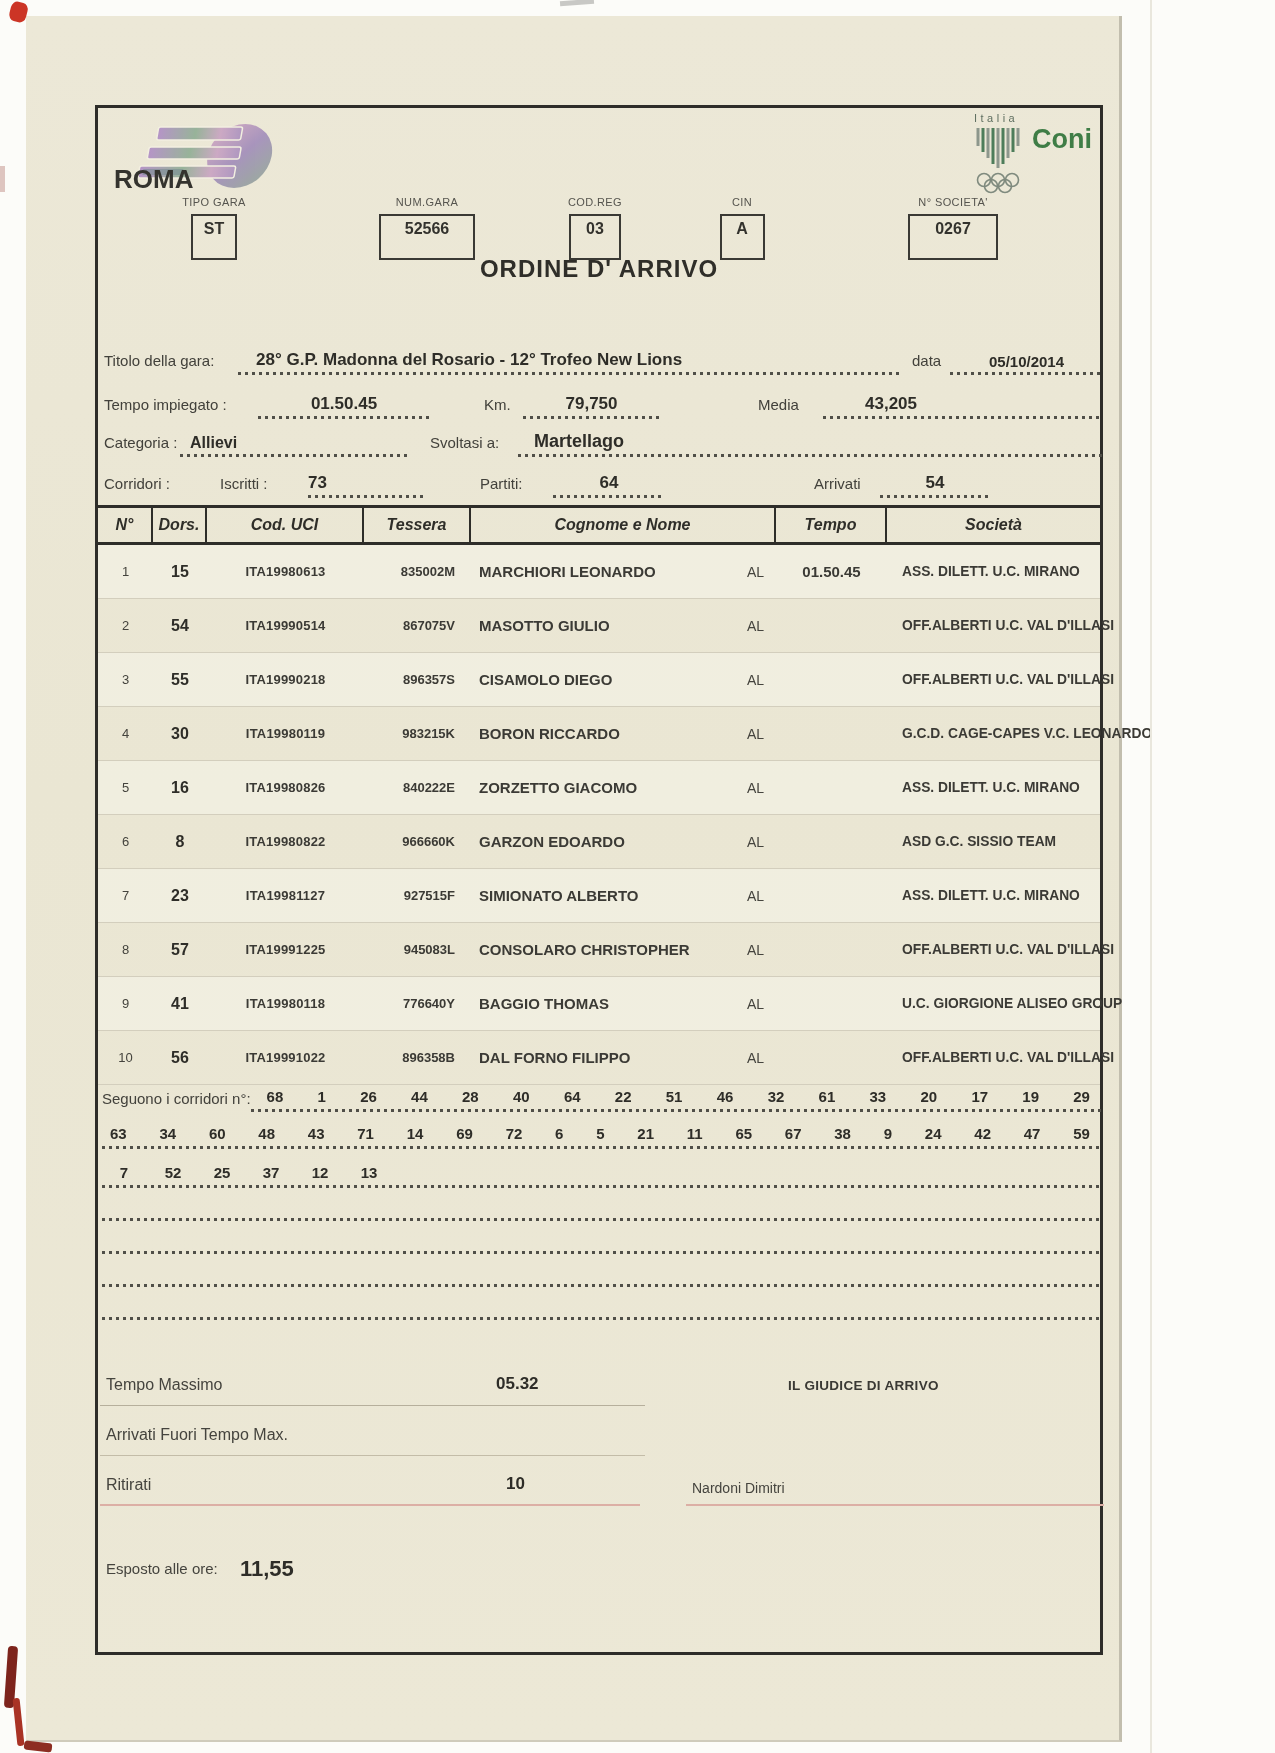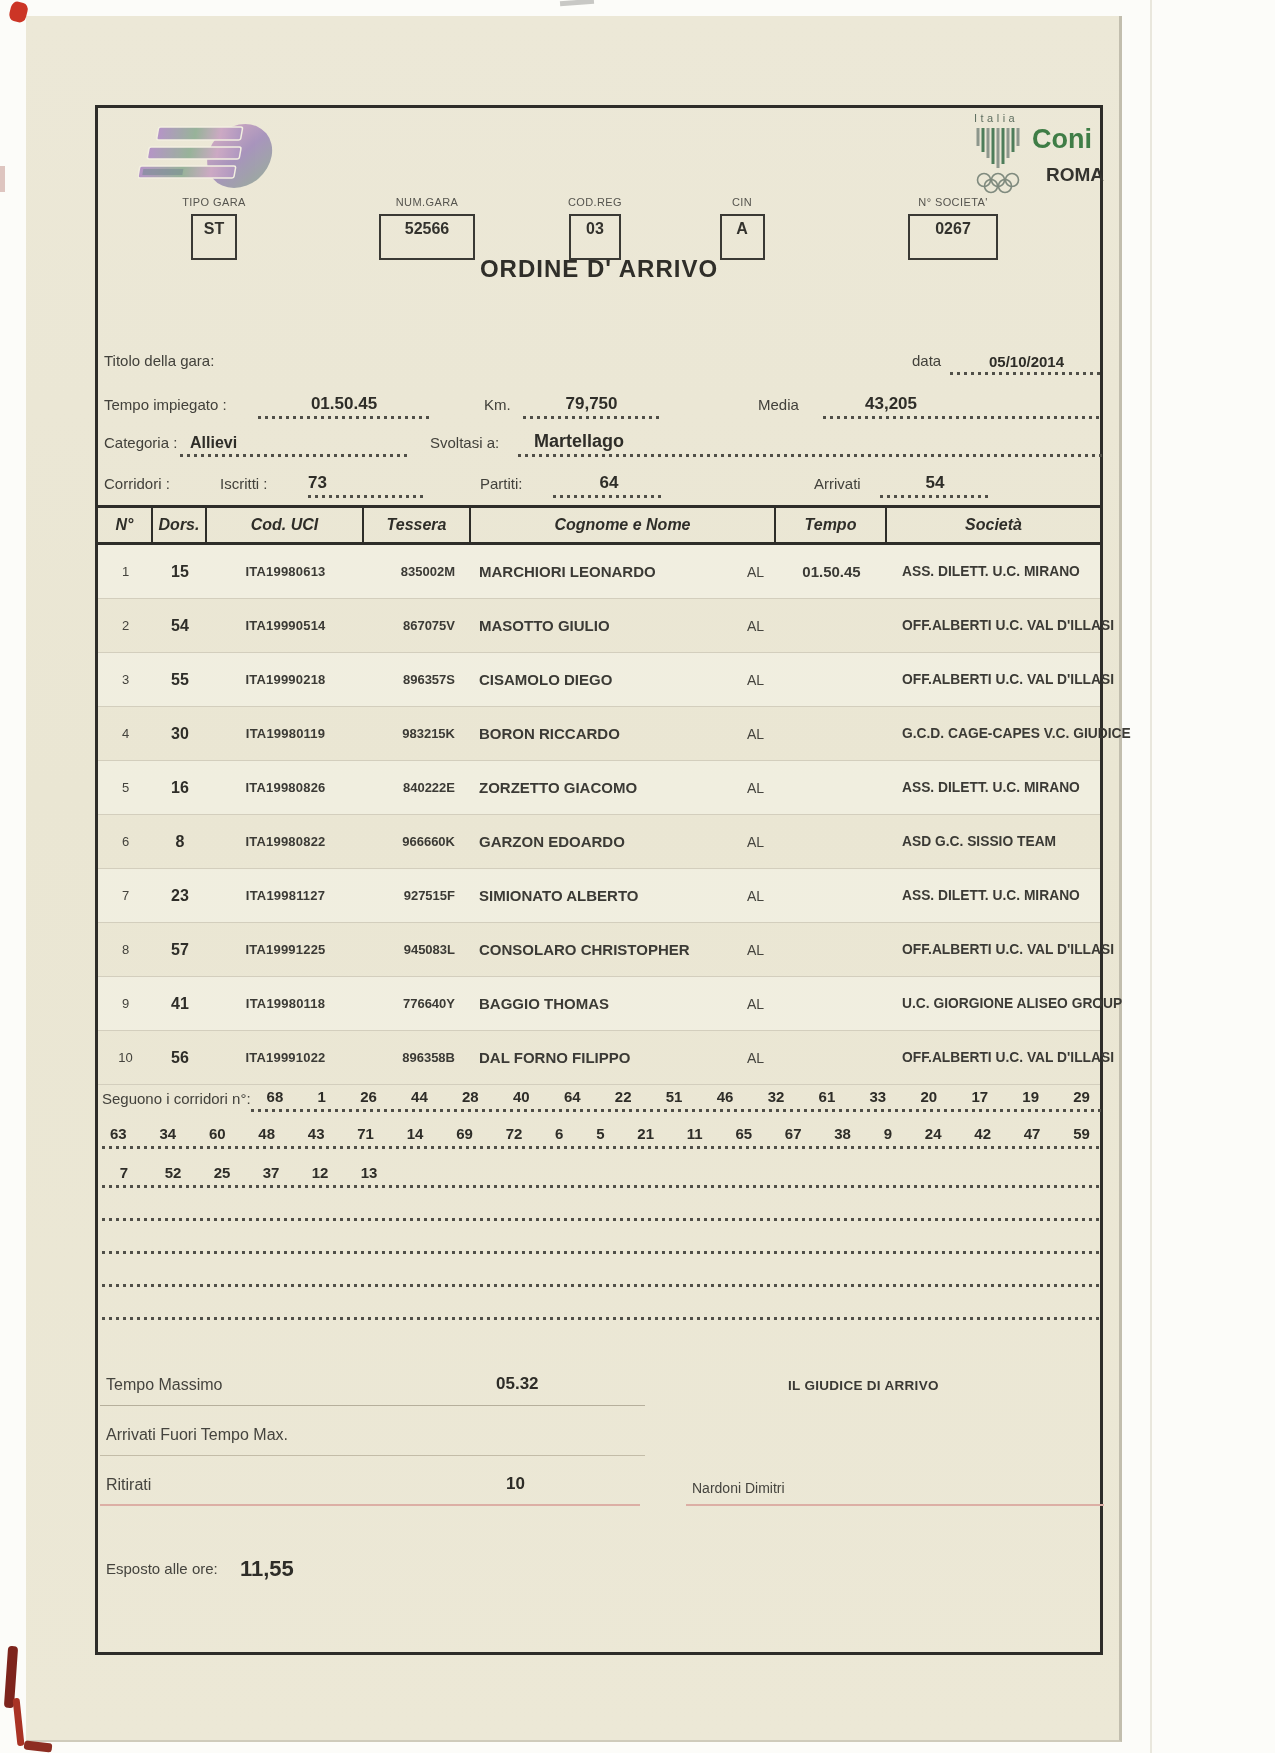--- a/index.html
+++ b/index.html
@@ -10,22 +10,22 @@
            background:linear-gradient(180deg,#ece8d7 0%, #eae6d3 45%, #ece8d6 100%);
            border-right:3px solid #c2beae; border-bottom:2px solid #cfcbbb; }
   .edge2 { position:absolute; left:1150px; top:0; width:2px; height:1753px; background:#e9e7dd; }
   .form { position:absolute; left:69px; top:89px; width:1008px; height:1550px;
           border:3px solid #2e2d29; }
 
   
   .fci-logo { position:absolute; left:40px; top:12px; }
   .main-title { position:absolute; left:0; top:14px; width:100%; text-align:center;
                 font-size:27px; font-weight:bold; color:#2f2e29; letter-spacing:.5px; }
-  .roma { position:absolute; left:4px; top:56px; width:100%; text-align:right;
-          font-size:19px; font-weight:bold; color:#34332e; }
+  .roma { position:absolute; left:16px; top:56px; width:100%; text-align:left;
+          font-size:26px; font-weight:bold; color:#34332e; }
   .coni-logo { position:absolute; left:838px; top:0px; }
 
   .fieldgroup { position:absolute; top:88px; width:130px; text-align:center; }
   .fieldgroup .flabel { font-size:11px; color:#55544e; letter-spacing:.4px; }
   .fieldgroup .fbox { margin:6px auto 4px auto; height:46px; border:2px solid #3a3934;
                       font-size:16px; font-weight:bold; line-height:26px; color:#33322d; }
   .fg1{left:51px}.fg2{left:264px}.fg3{left:432px}.fg4{left:579px}.fg5{left:790px}
 
   .ordine { position:absolute; left:0; top:147px; width:100%; text-align:center;
             font-size:24px; font-weight:bold; letter-spacing:1px; color:#2f2e29; }
@@ -161,20 +161,21 @@
       </div>
       <div class="fieldgroup fg5">
         <div class="flabel">N° SOCIETA'</div>
         <div class="fbox" style="width:90px">0267</div>
       </div>
 
       <div class="ordine">ORDINE D' ARRIVO</div>
 
       <div class="rrow" style="top:233px">
         <span class="lbl" style="left:6px">Titolo della gara:</span>
+        <span class="val dotline" style="left:140px;width:662px;padding-left:18px">28° G.P. Madonna del Rosario - 12° Trofeo New Lions</span>
         <span class="lbl" style="left:814px">data</span>
         <span class="val dotline" style="left:852px;width:153px;text-align:center;font-size:15px">05/10/2014</span>
       </div>
       <div class="rrow" style="top:277px">
         <span class="lbl" style="left:6px">Tempo impiegato :</span>
         <span class="val dotline" style="left:160px;width:172px;text-align:center">01.50.45</span>
         <span class="lbl" style="left:386px">Km.</span>
         <span class="val dotline" style="left:425px;width:137px;text-align:center">79,750</span>
         <span class="lbl" style="left:660px">Media</span>
         <span class="val dotline" style="left:725px;width:280px;text-align:left;padding-left:42px">43,205</span>
@@ -245,21 +246,21 @@
         <div class="trow">
           <div class="c-pos">4</div>
           <div class="c-dors">30</div>
           <div class="c-uci">ITA19980119</div>
           <div class="c-tess">983215K</div>
           <div class="c-nome">
               <span>BORON RICCARDO</span>
               <span class="al">AL</span>
             </div>
           <div class="c-tempo"></div>
-          <div class="c-soc">G.C.D. CAGE-CAPES V.C. GIUDICE</div>
+          <div class="c-soc">G.C.D. CAGE-CAPES V.C. LEONARDO</div>
         </div>
         <div class="trow">
           <div class="c-pos">5</div>
           <div class="c-dors">16</div>
           <div class="c-uci">ITA19980826</div>
           <div class="c-tess">840222E</div>
           <div class="c-nome">
               <span>ZORZETTO GIACOMO</span>
               <span class="al">AL</span>
             </div>

